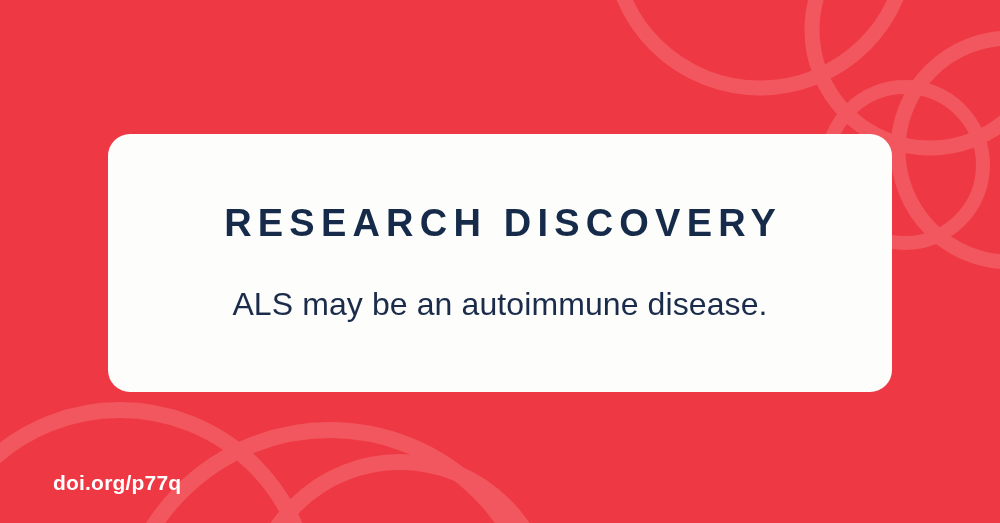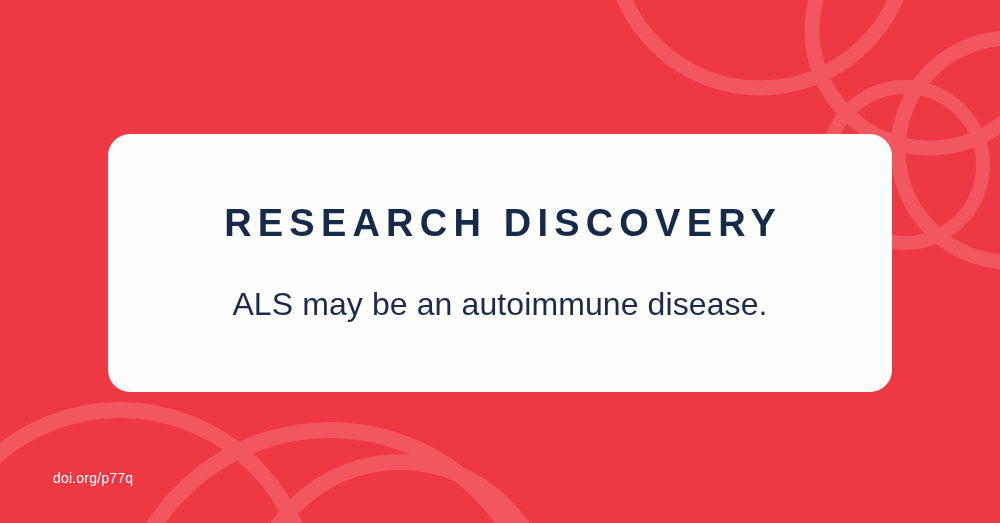--- a/index.html
+++ b/index.html
@@ -69,22 +69,22 @@
     margin: 0;
     white-space: nowrap;
   }
 
   
   #doi {
     position: absolute;
     left: 53px;
     top: 470px;
     color: #ffffff;
-    font-size: 14px;
-    font-weight: normal;
+    font-size: 21px;
+    font-weight: bold;
     letter-spacing: 0.2px;
     line-height: 1.2;
   }
 
   
   #logo {
     position: absolute;
     left: 848px;
     top: 420px;
     width: 140px;

